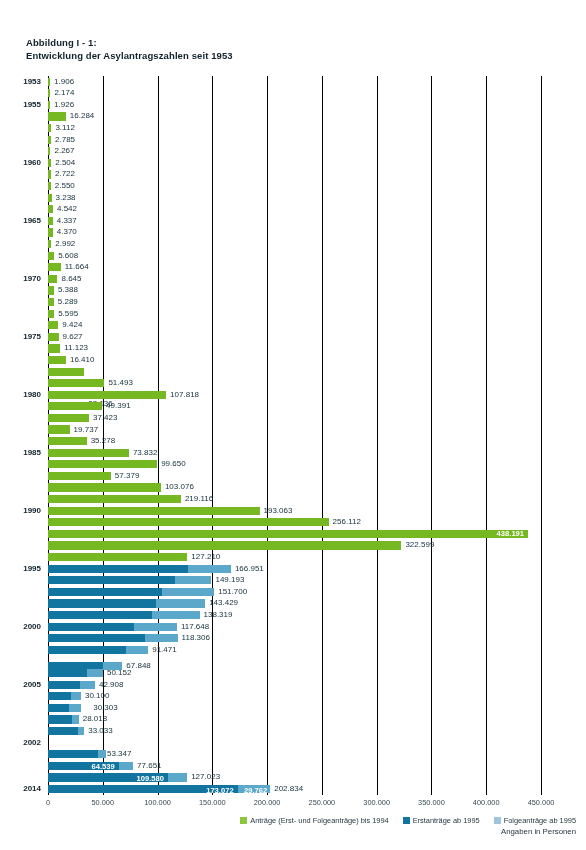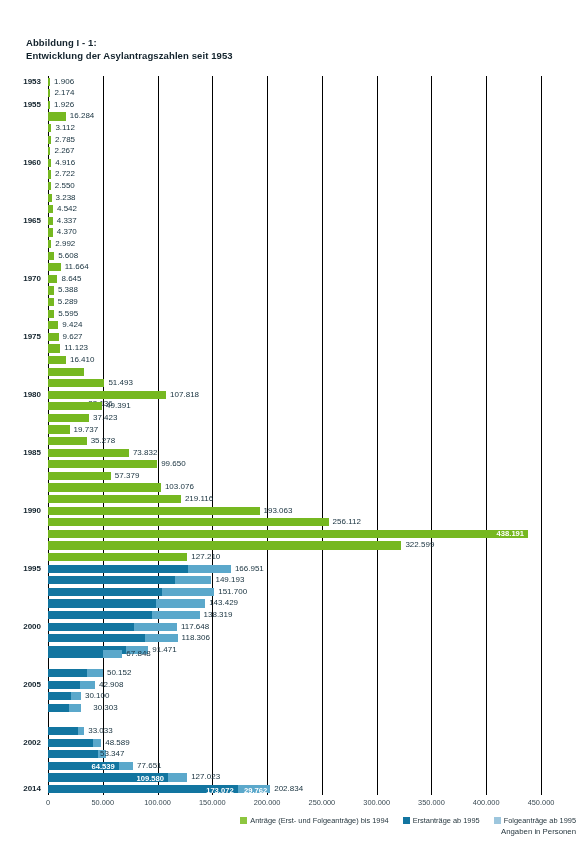--- a/index.html
+++ b/index.html
@@ -156,21 +156,21 @@
         <div class="row" style="top: 69.5806px; height: 11.5968px;">
           <div class="bar" style="width: 2.48362px;">
             <div class="seg green" style="left: 0px; width: 100%;"></div>
           </div>
           <div class="val-out" style="left: 2.48362px;">2.267</div>
         </div>
         <div class="row" style="top: 81.1774px; height: 11.5968px;">
           <div class="bar" style="width: 3.26476px;">
             <div class="seg green" style="left: 0px; width: 100%;"></div>
           </div>
-          <div class="val-out" style="left: 3.26476px;">4.916</div>
+          <div class="val-out" style="left: 3.26476px;">2.504</div>
         </div>
         <div class="row" style="top: 92.7742px; height: 11.5968px;">
           <div class="bar" style="width: 2.9821px;">
             <div class="seg green" style="left: 0px; width: 100%;"></div>
           </div>
           <div class="val-out" style="left: 2.9821px;">2.722</div>
         </div>
         <div class="row" style="top: 104.371px; height: 11.5968px;">
           <div class="bar" style="width: 2.79367px;">
             <div class="seg green" style="left: 0px; width: 100%;"></div>
@@ -418,21 +418,21 @@
           </div>
           <div class="val-out" style="left: 129.611px;">118.306</div>
         </div>
         <div class="row" style="top: 568.242px; height: 11.5968px;">
           <div class="bar" style="width: 100.212px;">
             <div class="seg dark" style="left: 0px; width: 77.9236px;"></div>
             <div class="seg light" style="left: 77.9236px; width: 22.288px;"></div>
           </div>
           <div class="val-out" style="left: 100.212px;">91.471</div>
         </div>
-        <div class="row" style="top: 572px; height: 11.5968px;">
+        <div class="row" style="top: 584px; height: 11.5968px;">
           <div class="bar" style="width: 74.3313px;">
             <div class="seg dark" style="left: 0px; width: 55.3946px;"></div>
             <div class="seg light" style="left: 55.3946px; width: 18.9367px;"></div>
           </div>
           <div class="val-out" style="left: 74.3313px;">67.848</div>
         </div>
         <div class="row" style="top: 591.435px; height: 11.5968px;">
           <div class="bar" style="width: 54.9443px;">
             <div class="seg dark" style="left: 0px; width: 39.0094px;"></div>
             <div class="seg light" style="left: 39.0094px; width: 15.9349px;"></div>
@@ -453,40 +453,40 @@
           </div>
           <div class="val-out" style="left: 32.9762px;">30.100</div>
         </div>
         <div class="row" style="top: 626.226px; height: 11.5968px;">
           <div class="bar" style="width: 33.1986px;">
             <div class="seg dark" style="left: 0px; width: 20.9952px;"></div>
             <div class="seg light" style="left: 20.9952px; width: 12.2034px;"></div>
           </div>
           <div class="val-out" style="left: 33.1986px; margin-left: 8px;">30.303</div>
         </div>
+        <div class="row" style="top: 637.823px; height: 11.5968px;">
+          <div class="bar" style="width: 30.6953px;">
+            <div class="seg dark" style="left: 0px; width: 24.1953px;"></div>
+            <div class="seg light" style="left: 24.1953px; width: 6.49993px;"></div>
+          </div>
+          <div class="val-out" style="left: 30.6953px;">28.018</div>
+        </div>
         <div class="row" style="top: 649.419px; height: 11.5968px;">
           <div class="bar" style="width: 36.1895px;">
             <div class="seg dark" style="left: 0px; width: 30.291px;"></div>
             <div class="seg light" style="left: 30.291px; width: 5.89847px;"></div>
           </div>
           <div class="val-out" style="left: 36.1895px;">33.033</div>
         </div>
-        <div class="row" style="top: 661.016px; height: 11.5968px;">
-          <div class="bar" style="width: 53.2319px;">
-            <div class="seg dark" style="left: 0px; width: 45.2815px;"></div>
-            <div class="seg light" style="left: 45.2815px; width: 7.95045px;"></div>
-          </div>
-          <div class="val-out" style="left: 53.2319px;">48.589</div>
-        </div>
         <div class="row" style="top: 672.613px; height: 11.5968px;">
           <div class="bar" style="width: 58.4446px;">
             <div class="seg dark" style="left: 0px; width: 50.1118px;"></div>
             <div class="seg light" style="left: 50.1118px; width: 8.3328px;"></div>
           </div>
-          <div class="val-out" style="left: 48px;">53.347</div>
+          <div class="val-out" style="left: 55px;">53.347</div>
         </div>
         <div class="row" style="top: 684.21px; height: 11.5968px;">
           <div class="bar" style="width: 85.071px;">
             <div class="seg dark" style="left: 0px; width: 70.7061px;"></div>
             <div class="seg light" style="left: 70.7061px; width: 14.3649px;"></div>
             <div class="val-in" style="left: 0px; width: 66.7061px;">64.539</div>
           </div>
           <div class="val-out" style="left: 85.071px;">77.651</div>
         </div>
         <div class="row" style="top: 695.806px; height: 11.5968px;">

